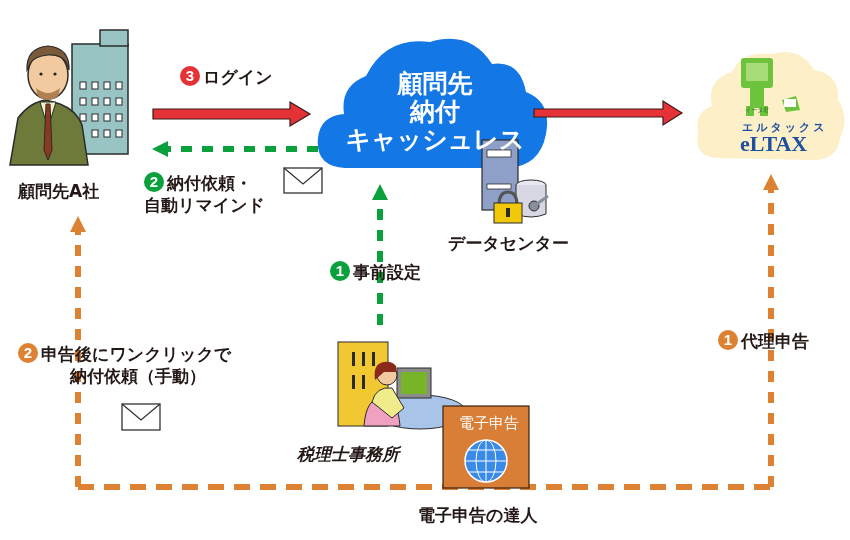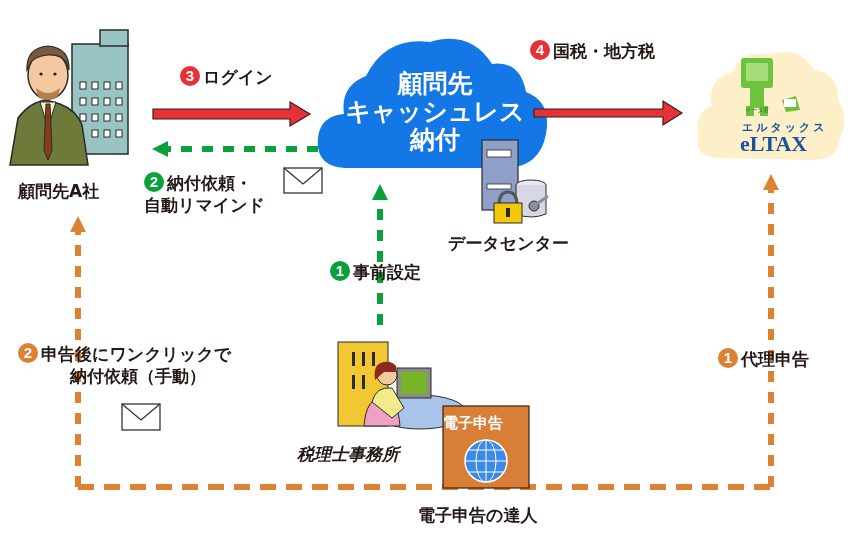--- a/index.html
+++ b/index.html
@@ -153,49 +153,48 @@
 </svg>
 
 <div class="lbl" style="left:18px;top:180px;">顧問先A社</div>
 
 <div class="lbl" style="left:180px;top:66px;">
   <span class="num" style="background:#e53236;">3</span><span>ログイン</span>
 </div>
 
 <div class="cloud-text" style="left:340px;top:70px;width:190px;">
   <div>顧問先</div>
+  <div>納付</div>
   <div>キャッシュレス</div>
-  <div>納付</div>
 </div>
 
 <div class="lbl" style="left:144px;top:172px;">
   <div><span class="num" style="background:#0aa03c;">2</span><span>納付依頼・</span></div>
   <div>自動リマインド</div>
 </div>
 
 <div class="lbl" style="left:448px;top:224px;margin-top:8px;">データセンター</div>
 
 <div class="lbl" style="left:530px;top:40px;">
-  <div><span class="num" style="background:#e53236;">4</span><span>国税・地方税</span></div>
 </div>
 
 <div class="abs" style="left:745px;top:106px;font-size:6px;color:#2b6e2b;">イータ君</div>
 <div class="abs" style="left:742px;top:120px;font-size:11px;font-weight:bold;letter-spacing:3px;color:#1e50a0;">エルタックス</div>
 <div class="abs" style="left:740px;top:128px;font-family:'Liberation Serif',serif;font-weight:bold;font-size:22px;color:#1e50a0;line-height:32px;">eLTAX</div>
 
 <div class="lbl" style="left:330px;top:261px;">
   <span class="num" style="background:#0aa03c;">1</span><span>事前設定</span>
 </div>
 
 <div class="lbl" style="left:18px;top:343px;">
   <div><span class="num" style="background:#dc8232;">2</span><span>申告後にワンクリックで</span></div>
   <div style="padding-left:52px;">納付依頼（手動）</div>
 </div>
 
-<div class="lbl" style="left:718px;top:348px;">
+<div class="lbl" style="left:718px;top:330px;">
   <span class="num" style="background:#dc8232;">1</span><span>代理申告</span>
 </div>
 
 <div class="lbl" style="left:297px;top:443px;font-style:italic;">税理士事務所</div>
 
-<div class="abs" style="left:443px;top:414px;width:76px;text-align:left;color:#fff;font-weight:bold;font-size:15px;">電子申告</div>
+<div class="abs" style="left:443px;top:414px;width:76px;text-align:right;color:#fff;font-weight:normal;font-size:15px;">電子申告</div>
 
 <div class="lbl" style="left:418px;top:504px;">電子申告の達人</div>
 
 </body></html>

